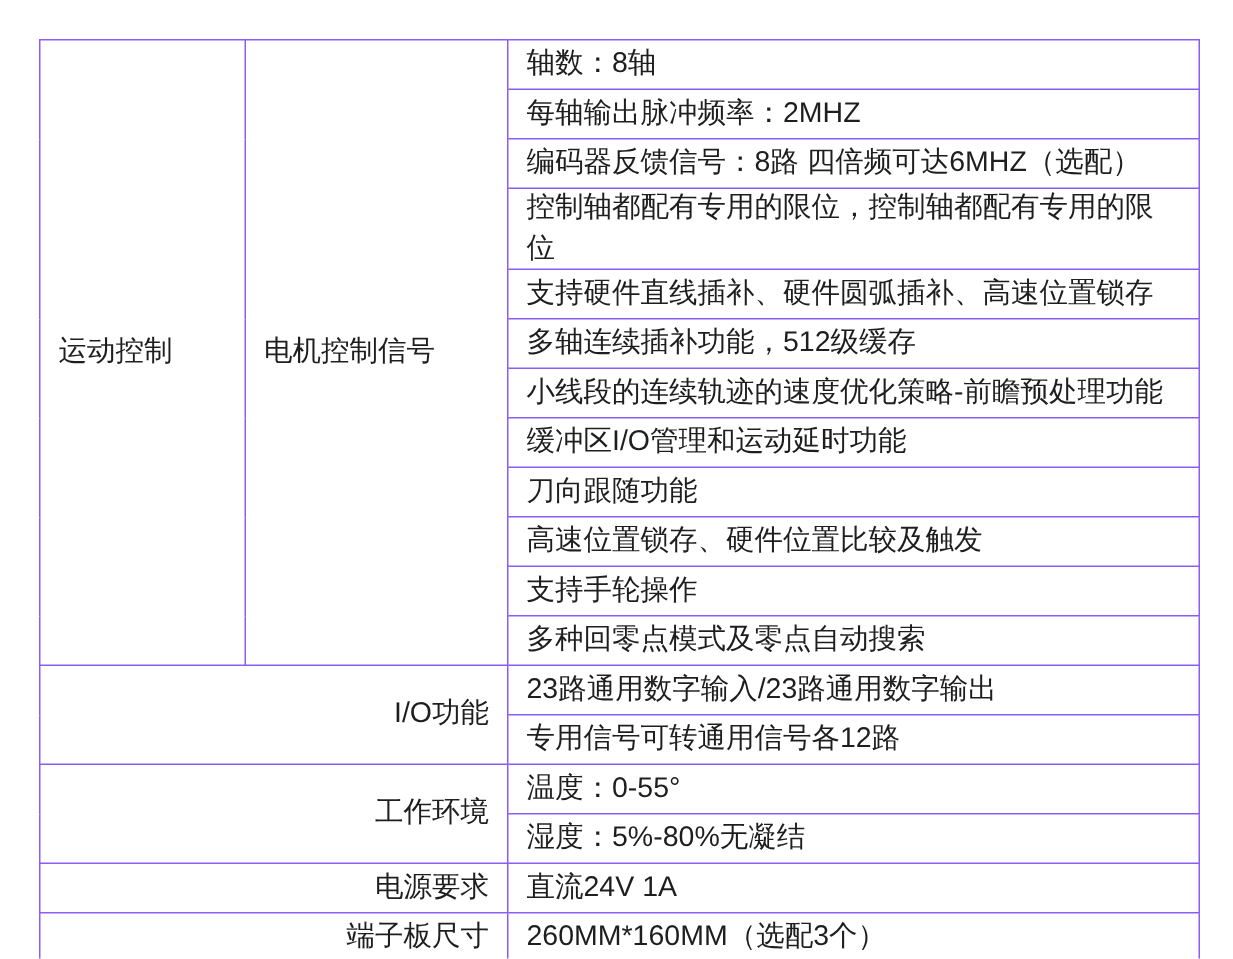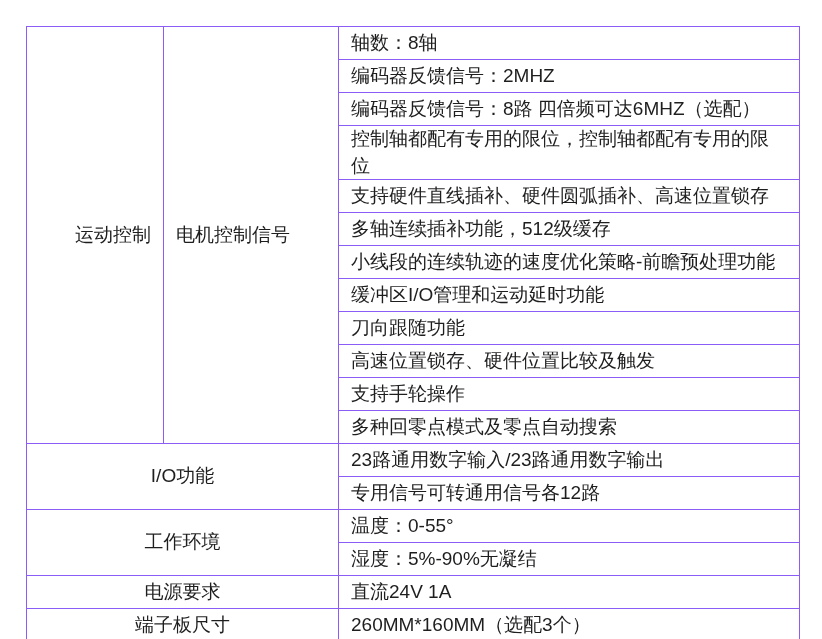--- a/index.html
+++ b/index.html
@@ -31,46 +31,46 @@
     border: 1px solid #8b5cf6;
     font-size: 19px;
     line-height: 1.4;
     color: #1e1e1e;
     padding: 0 12px;
     height: 32px;
     vertical-align: middle;
     font-weight: 400;
   }
   td.cat {
-    text-align: right;
+    text-align: left;
     width: 112px;
   }
   td.sub {
     width: 150px;
   }
   td.val {
     text-align: left;
   }
   td.catwide {
-    text-align: center;
+    text-align: right;
   }
 </style>
 </head>
 <body>
 
 <div class="sheet">
   <table class="spec">
     <tbody>
       <tr>
         <td class="cat" rowspan="12">运动控制</td>
         <td class="sub" rowspan="12">电机控制信号</td>
         <td class="val">轴数：8轴</td>
       </tr>
       <tr>
-        <td class="val">编码器反馈信号：2MHZ</td>
+        <td class="val">每轴输出脉冲频率：2MHZ</td>
       </tr>
       <tr>
         <td class="val">编码器反馈信号：8路 四倍频可达6MHZ（选配）</td>
       </tr>
       <tr>
         <td class="val">控制轴都配有专用的限位，控制轴都配有专用的限位</td>
       </tr>
       <tr>
         <td class="val">支持硬件直线插补、硬件圆弧插补、高速位置锁存</td>
       </tr>
@@ -102,21 +102,21 @@
       </tr>
       <tr>
         <td class="val">专用信号可转通用信号各12路</td>
       </tr>
 
       <tr>
         <td class="catwide" colspan="2" rowspan="2">工作环境</td>
         <td class="val">温度：0-55°</td>
       </tr>
       <tr>
-        <td class="val">湿度：5%-90%无凝结</td>
+        <td class="val">湿度：5%-80%无凝结</td>
       </tr>
 
       <tr>
         <td class="catwide" colspan="2">电源要求</td>
         <td class="val">直流24V 1A</td>
       </tr>
 
       <tr>
         <td class="catwide" colspan="2">端子板尺寸</td>
         <td class="val">260MM*160MM（选配3个）</td>

